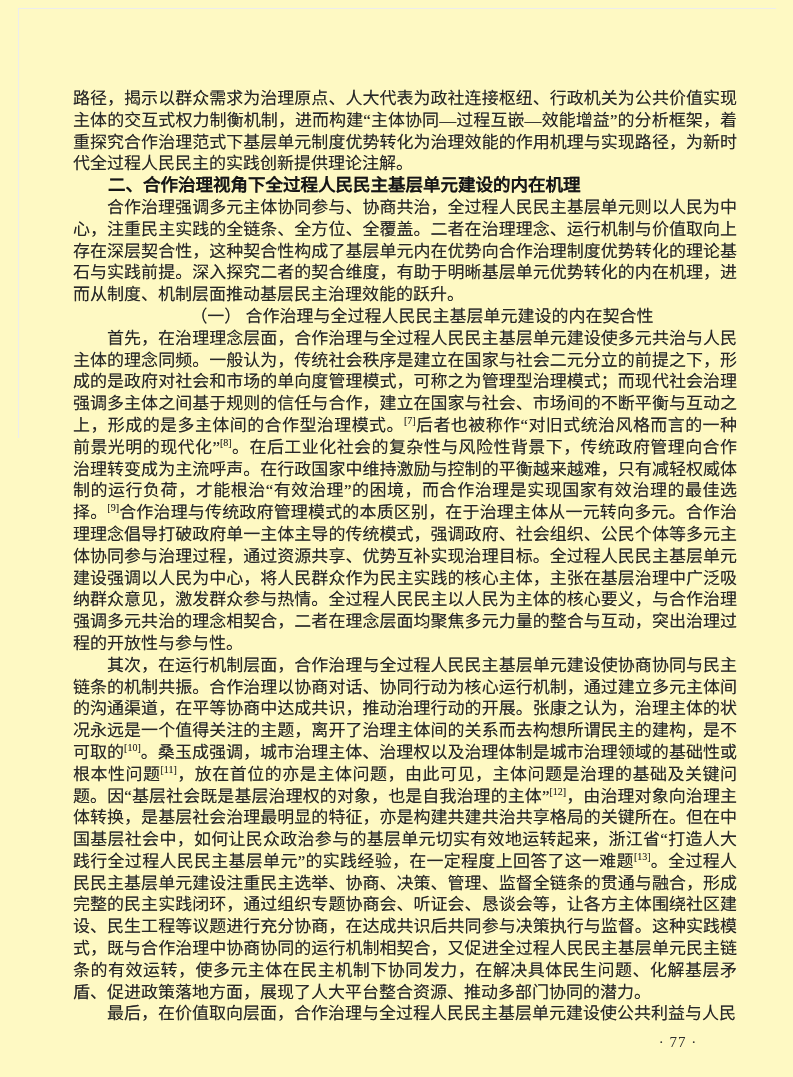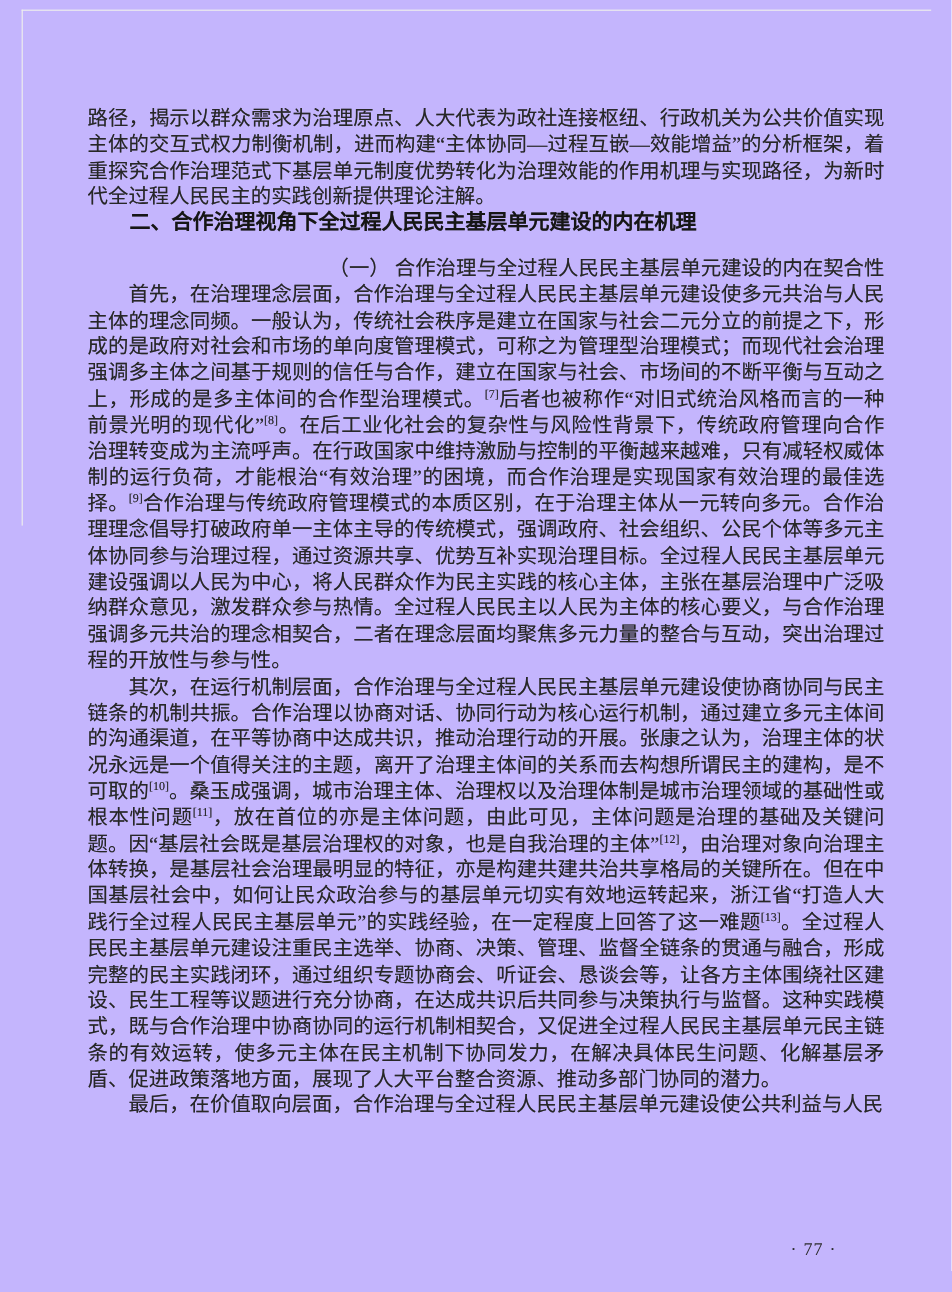--- a/index.html
+++ b/index.html
@@ -4,21 +4,21 @@
 <style>
   html, body {
     margin: 0;
     padding: 0;
     background: #ffffff;
   }
   .page {
     position: relative;
     width: 793px;
     height: 1077px;
-    background: #c4b5fd;
+    background: #fef9c3;
     overflow: hidden;
     font-family: "Liberation Serif", "DejaVu Serif", serif;
     color: #272727;
   }
   
   .scan-edge-top {
     position: absolute;
     left: 18px;
     top: 8px;
     width: 758px;
@@ -53,22 +53,21 @@
   .content .noindent { text-indent: 0; }
   .content h2.heading {
     font-family: "Liberation Sans", "DejaVu Sans", sans-serif;
     font-weight: bold;
     font-size: 17.5px;
     line-height: 21.8px;
     color: #161616;
     text-align: left;
   }
   .content p.subheading {
-    text-align: right;
-    margin-top: 16px;
+    text-align: center;
   }
   .content sup {
     font-size: 10px;
     line-height: 0;
     vertical-align: super;
     letter-spacing: 0;
   }
   .page-number {
     position: absolute;
     left: 648px;
@@ -85,20 +84,21 @@
 </head>
 <body>
 
 <div class="page">
   <div class="scan-edge-top"></div>
   <div class="scan-edge-left"></div>
 
   <article class="content">
       <p class="body noindent"><span>路径，揭示以群众需求为治理原点、人大代表为政社连接枢纽、行政机关为公共价值实现主体的交互式权力制衡机制，进而构建“主体协同—过程互嵌—效能增益”的分析框架，着重探究合作治理范式下基层单元制度优势转化为治理效能的作用机理与实现路径，为新时代全过程人民民主的实践创新提供理论注解。</span></p>
       <h2 class="heading indent"><span>二、合作治理视角下全过程人民民主基层单元建设的内在机理</span></h2>
+      <p class="body indent"><span>合作治理强调多元主体协同参与、协商共治，全过程人民民主基层单元则以人民为中心，注重民主实践的全链条、全方位、全覆盖。二者在治理理念、运行机制与价值取向上存在深层契合性，这种契合性构成了基层单元内在优势向合作治理制度优势转化的理论基石与实践前提。深入探究二者的契合维度，有助于明晰基层单元优势转化的内在机理，进而从制度、机制层面推动基层民主治理效能的跃升。</span></p>
       <p class="subheading indent"><span>（一） 合作治理与全过程人民民主基层单元建设的内在契合性</span></p>
       <p class="body indent"><span>首先，在治理理念层面，合作治理与全过程人民民主基层单元建设使多元共治与人民主体的理念同频。一般认为，传统社会秩序是建立在国家与社会二元分立的前提之下，形成的是政府对社会和市场的单向度管理模式，可称之为管理型治理模式；而现代社会治理强调多主体之间基于规则的信任与合作，建立在国家与社会、市场间的不断平衡与互动之上，形成的是多主体间的合作型治理模式。</span><sup>[7]</sup><span>后者也被称作“对旧式统治风格而言的一种前景光明的现代化”</span><sup>[8]</sup><span>。在后工业化社会的复杂性与风险性背景下，传统政府管理向合作治理转变成为主流呼声。在行政国家中维持激励与控制的平衡越来越难，只有减轻权威体制的运行负荷，才能根治“有效治理”的困境，而合作治理是实现国家有效治理的最佳选择。</span><sup>[9]</sup><span>合作治理与传统政府管理模式的本质区别，在于治理主体从一元转向多元。合作治理理念倡导打破政府单一主体主导的传统模式，强调政府、社会组织、公民个体等多元主体协同参与治理过程，通过资源共享、优势互补实现治理目标。全过程人民民主基层单元建设强调以人民为中心，将人民群众作为民主实践的核心主体，主张在基层治理中广泛吸纳群众意见，激发群众参与热情。全过程人民民主以人民为主体的核心要义，与合作治理强调多元共治的理念相契合，二者在理念层面均聚焦多元力量的整合与互动，突出治理过程的开放性与参与性。</span></p>
       <p class="body indent"><span>其次，在运行机制层面，合作治理与全过程人民民主基层单元建设使协商协同与民主链条的机制共振。合作治理以协商对话、协同行动为核心运行机制，通过建立多元主体间的沟通渠道，在平等协商中达成共识，推动治理行动的开展。张康之认为，治理主体的状况永远是一个值得关注的主题，离开了治理主体间的关系而去构想所谓民主的建构，是不可取的</span><sup>[10]</sup><span>。桑玉成强调，城市治理主体、治理权以及治理体制是城市治理领域的基础性或根本性问题</span><sup>[11]</sup><span>，放在首位的亦是主体问题，由此可见，主体问题是治理的基础及关键问题。因“基层社会既是基层治理权的对象，也是自我治理的主体”</span><sup>[12]</sup><span>，由治理对象向治理主体转换，是基层社会治理最明显的特征，亦是构建共建共治共享格局的关键所在。但在中国基层社会中，如何让民众政治参与的基层单元切实有效地运转起来，浙江省“打造人大践行全过程人民民主基层单元”的实践经验，在一定程度上回答了这一难题</span><sup>[13]</sup><span>。全过程人民民主基层单元建设注重民主选举、协商、决策、管理、监督全链条的贯通与融合，形成完整的民主实践闭环，通过组织专题协商会、听证会、恳谈会等，让各方主体围绕社区建设、民生工程等议题进行充分协商，在达成共识后共同参与决策执行与监督。这种实践模式，既与合作治理中协商协同的运行机制相契合，又促进全过程人民民主基层单元民主链条的有效运转，使多元主体在民主机制下协同发力，在解决具体民生问题、化解基层矛盾、促进政策落地方面，展现了人大平台整合资源、推动多部门协同的潜力。</span></p>
       <p class="body indent"><span>最后，在价值取向层面，合作治理与全过程人民民主基层单元建设使公共利益与人民</span></p>
     </article>
 
   <div class="page-number">· 77 ·</div>
 </div>
 
 </body></html>

